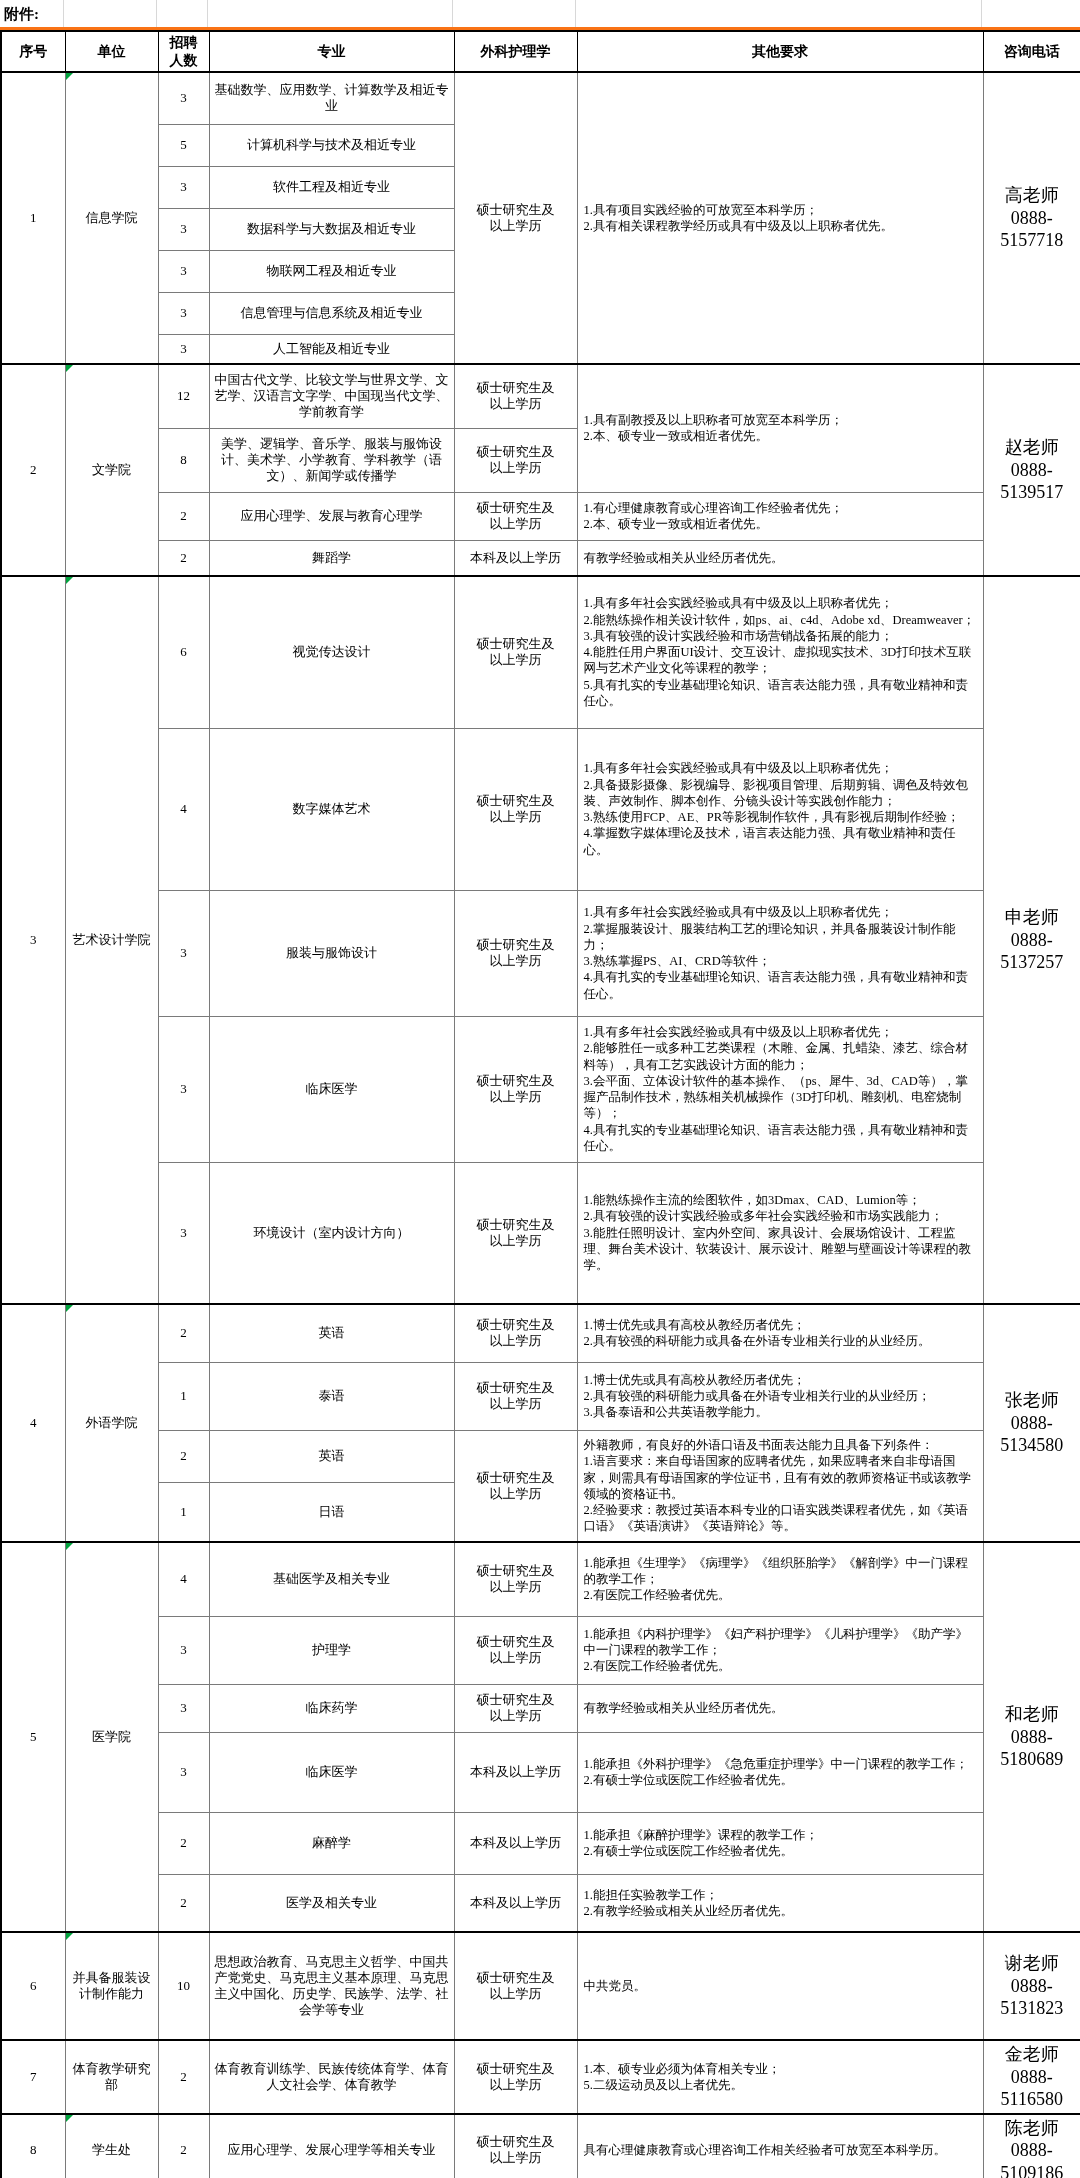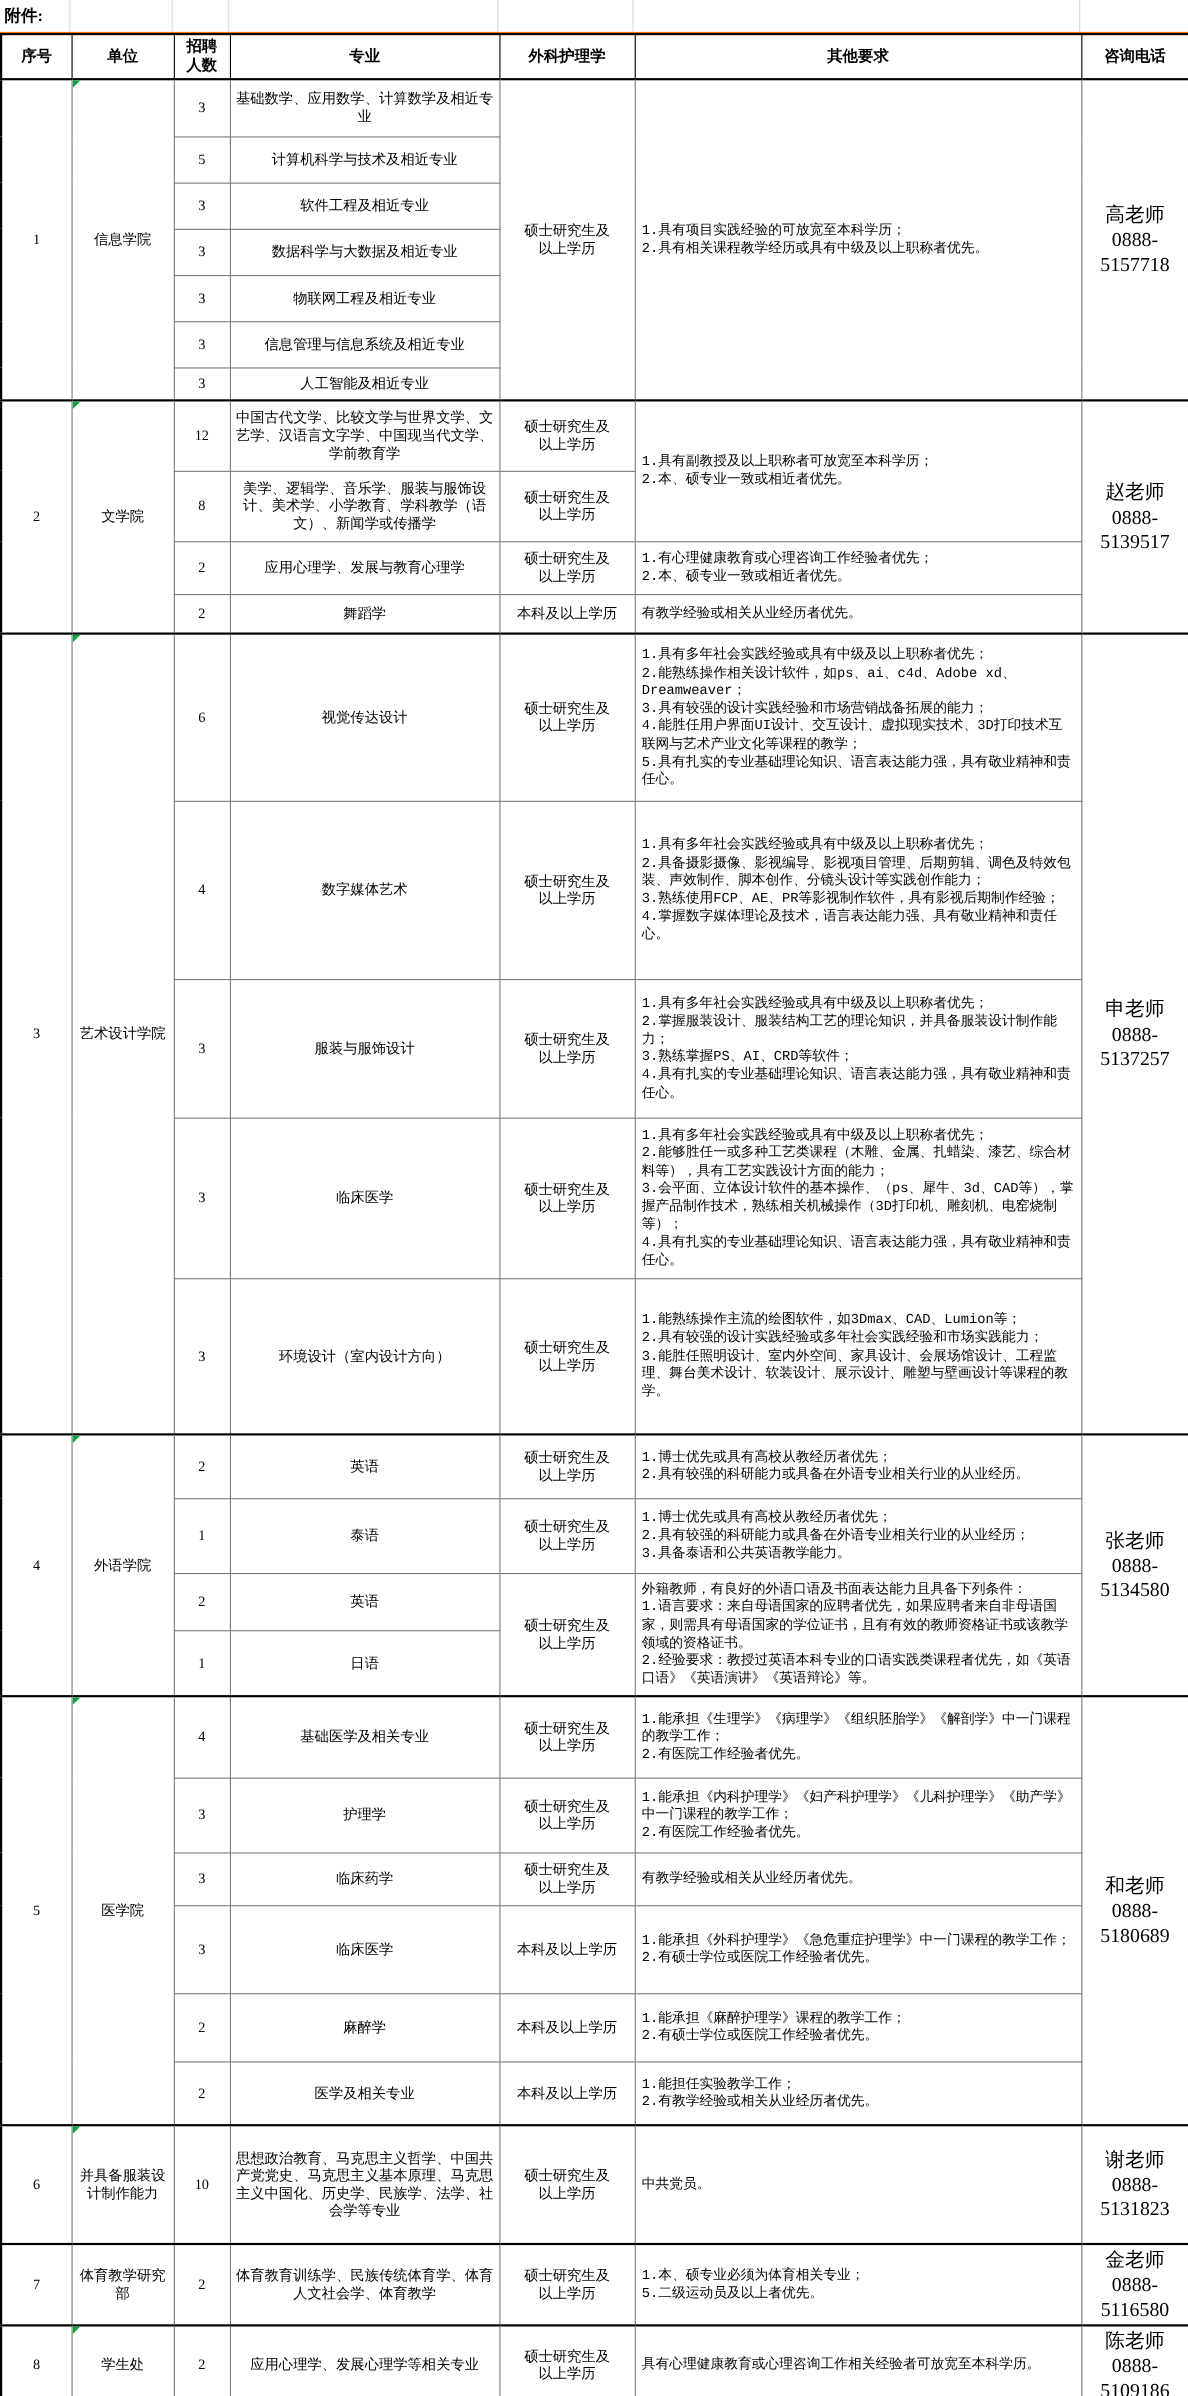--- a/index.html
+++ b/index.html
@@ -5,21 +5,21 @@
   * { box-sizing: border-box; margin: 0; padding: 0; }
   body {
     background: #ffffff;
     font-family: "Liberation Serif", "DejaVu Serif", serif;
     color: #000;
     width: 1080px;
   }
   .page { width: 1080px; }
 
   
-  .attach-row { display: flex; height: 30px; border-bottom: 1px solid #f97316; }
+  .attach-row { display: flex; height: 30px; border-bottom: 3px solid #f97316; }
   .attach-cell { border-right: 1px solid #d8d8d8; height: 100%; }
   .attach-label { font-weight: bold; font-size: 15px; padding: 5px 4px 0 4px; }
 
   .title-row {
     height: 42px; display: flex; align-items: center; justify-content: center;
   }
   .title-row .title { font-size: 22px; font-weight: bold; letter-spacing: 1px; }
 
   table { border-collapse: collapse; width: 1080px; table-layout: fixed; border: 2px solid #000; }
   th, td {
@@ -38,21 +38,20 @@
     font-weight: bold;
     height: 40px;
   }
   tr.sec > td { border-top: 2px solid #000; }
   td.req {
     text-align: left;
     white-space: pre-wrap;
     font-size: 12.5px;
     line-height: 1.3;
     padding: 6px 6px;
-    font-family: Liberation Mono, monospace;
   }
   td.pre { white-space: pre-line; margin-top: 24px; }
   td.unit { position: relative; }
   .marker {
     position: absolute; top: 0; left: 0; width: 0; height: 0; display: block;
     border-top: 7px solid #00a33d; border-right: 7px solid transparent;
   }
   td.phone { white-space: pre-line; font-size: 18px; }
 </style>
 </head>

